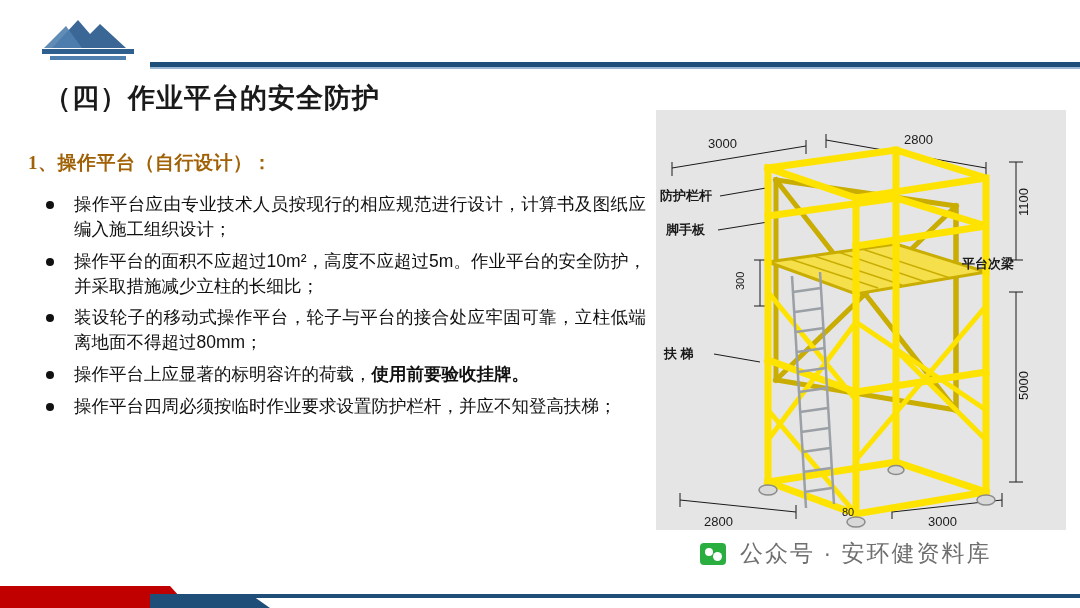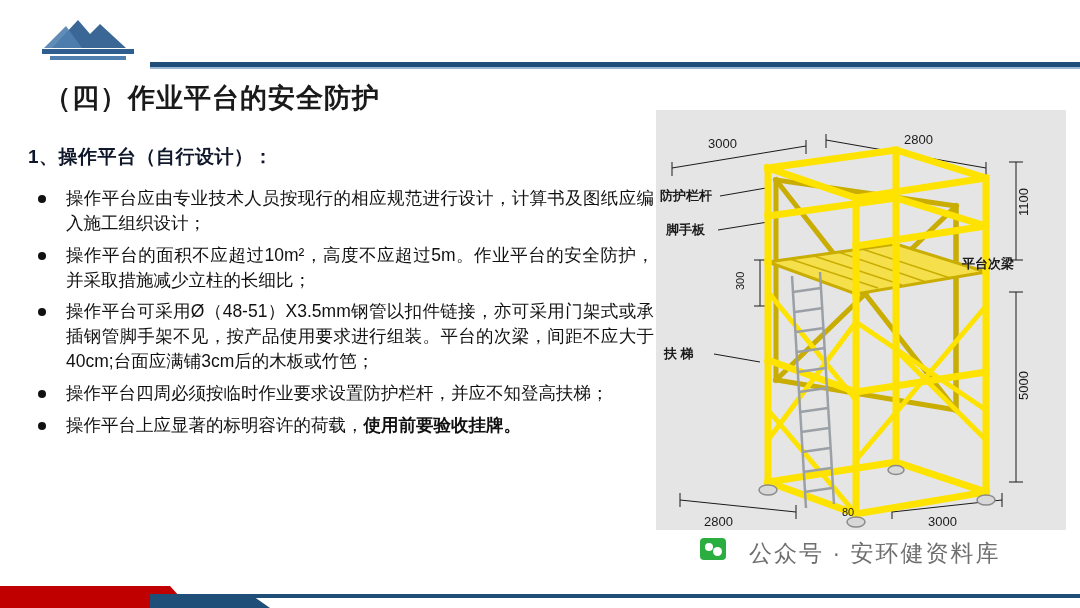--- a/index.html
+++ b/index.html
@@ -66,27 +66,28 @@
   
   .content-col {
     position: absolute;
     left: 24px;
     top: 132px;
     width: 630px;
   }
   .subhead {
     font-size: 19px;
     font-weight: bold;
-    color: #0f172a;
-    margin: 12px 0 16px 4px;
+    color: #a16207;
+    margin: 18px 0 16px 4px;
     letter-spacing: 0.5px;
+    font-family: Liberation Serif, serif;
   }
   ul.bullets {
     list-style: none;
-    margin: 0;
+    margin: 8px;
     padding: 0;
   }
   ul.bullets li {
     position: relative;
     padding-left: 42px;
     margin-bottom: 7px;
     font-size: 17.5px;
     line-height: 1.42;
     color: #111111;
     text-align: justify;
@@ -116,21 +117,22 @@
   .figure svg {
     display: block;
   }
 
   
   .brand {
     position: absolute;
     left: 700px;
     top: 538px;
     display: flex;
-    gap: 23px;
+    align-items: center;
+    gap: 14px;
   }
   .brand-icon {
     width: 26px;
     height: 22px;
     background: #2aae3f;
     border-radius: 4px;
     position: relative;
     flex: none;
   }
   .brand-icon:before {
@@ -220,29 +222,29 @@
       <li>
         <span class="dot"></span>
         <span>操作平台应由专业技术人员按现行的相应规范进行设计，计算书及图纸应编入施工组织设计；</span>
       </li>
       <li>
         <span class="dot"></span>
         <span>操作平台的面积不应超过10m²，高度不应超过5m。作业平台的安全防护，并采取措施减少立柱的长细比；</span>
       </li>
       <li>
         <span class="dot"></span>
-        <span>操作平台可采用Ø（48-51）X3.5mm钢管以扣件链接，亦可采用门架式或承插钢管脚手架不见，按产品使用要求进行组装。平台的次梁，间距不应大于40cm;台面应满铺3cm后的木板或竹笆；</span>
+        <span>装设轮子的移动式操作平台，轮子与平台的接合处应牢固可靠，立柱低端离地面不得超过80mm；</span>
+      </li>
+      <li>
+        <span class="dot"></span>
+        <span>操作平台上应显著的标明容许的荷载，</span><span class="em-bold">使用前要验收挂牌。</span>
       </li>
       <li>
         <span class="dot"></span>
         <span>操作平台四周必须按临时作业要求设置防护栏杆，并应不知登高扶梯；</span>
-      </li>
-      <li>
-        <span class="dot"></span>
-        <span>操作平台上应显著的标明容许的荷载，</span><span class="em-bold">使用前要验收挂牌。</span>
       </li>
     </ul>
   </div>
 
   <div class="figure">
     <svg width="410" height="420" viewBox="0 0 410 420">
 
       <g stroke="#1a1a1a" stroke-width="1" fill="none">
         <line x1="16" y1="58" x2="150" y2="36"></line>
         <line x1="170" y1="30" x2="330" y2="58"></line>

